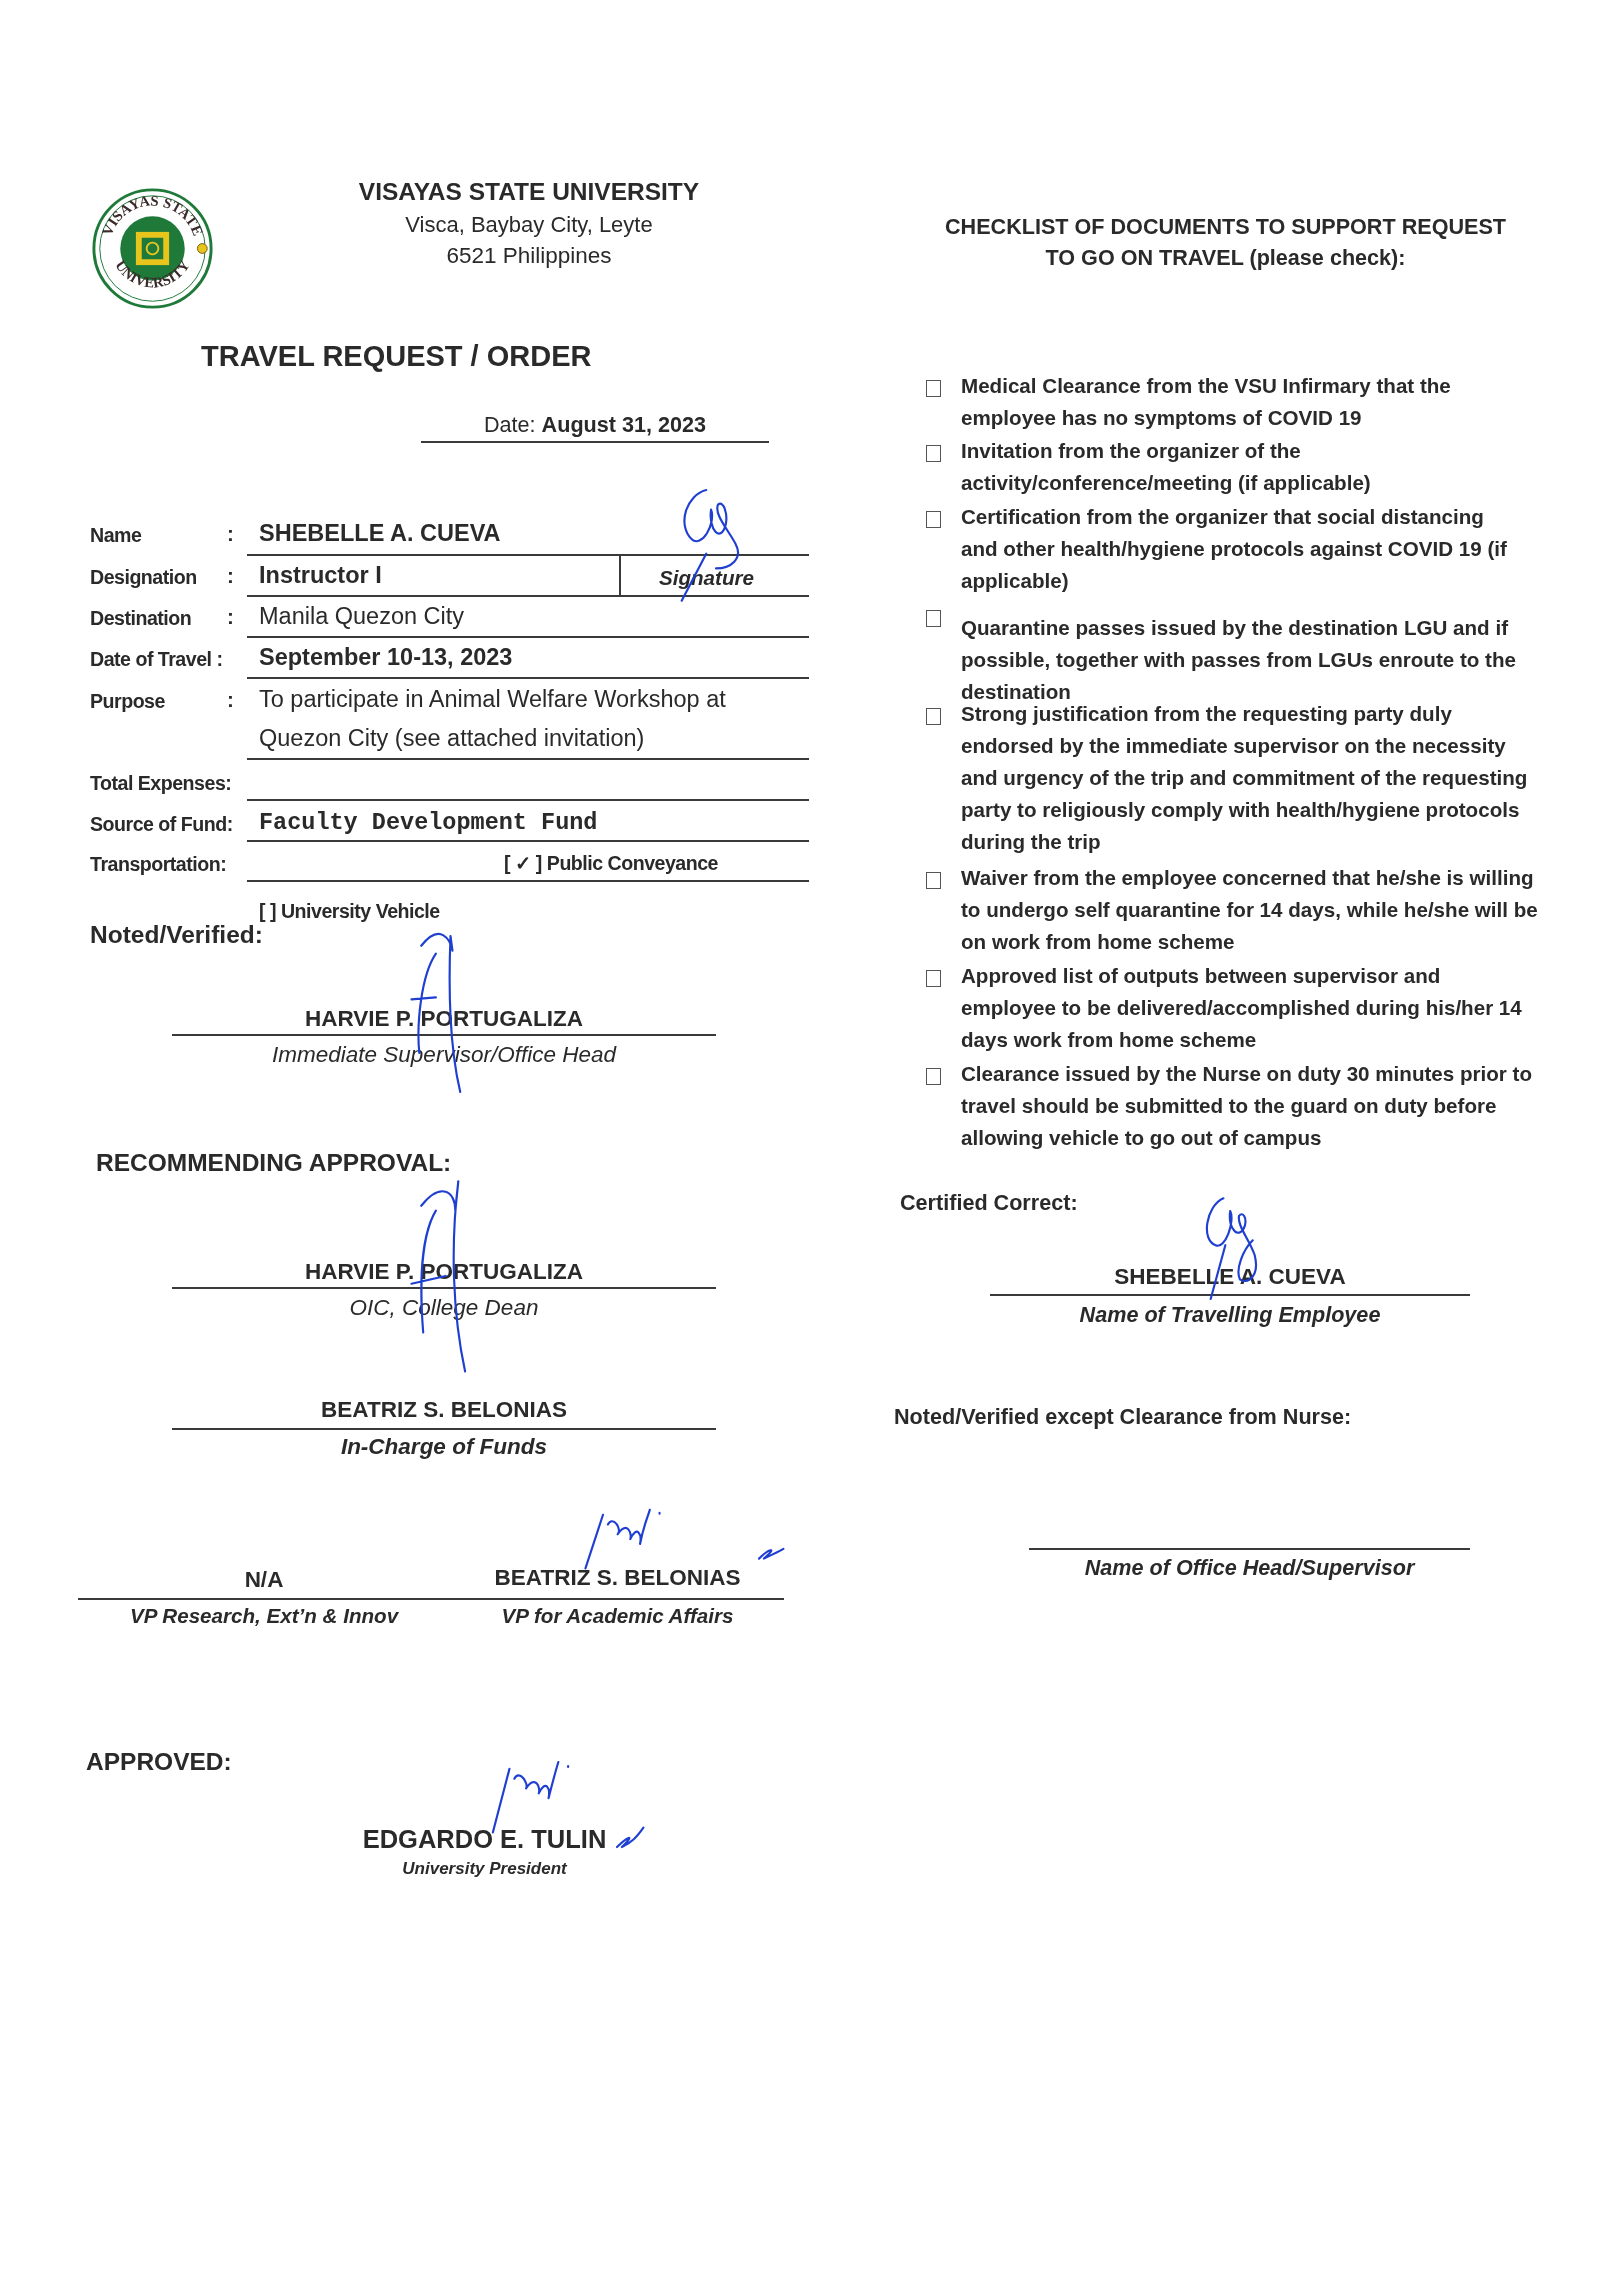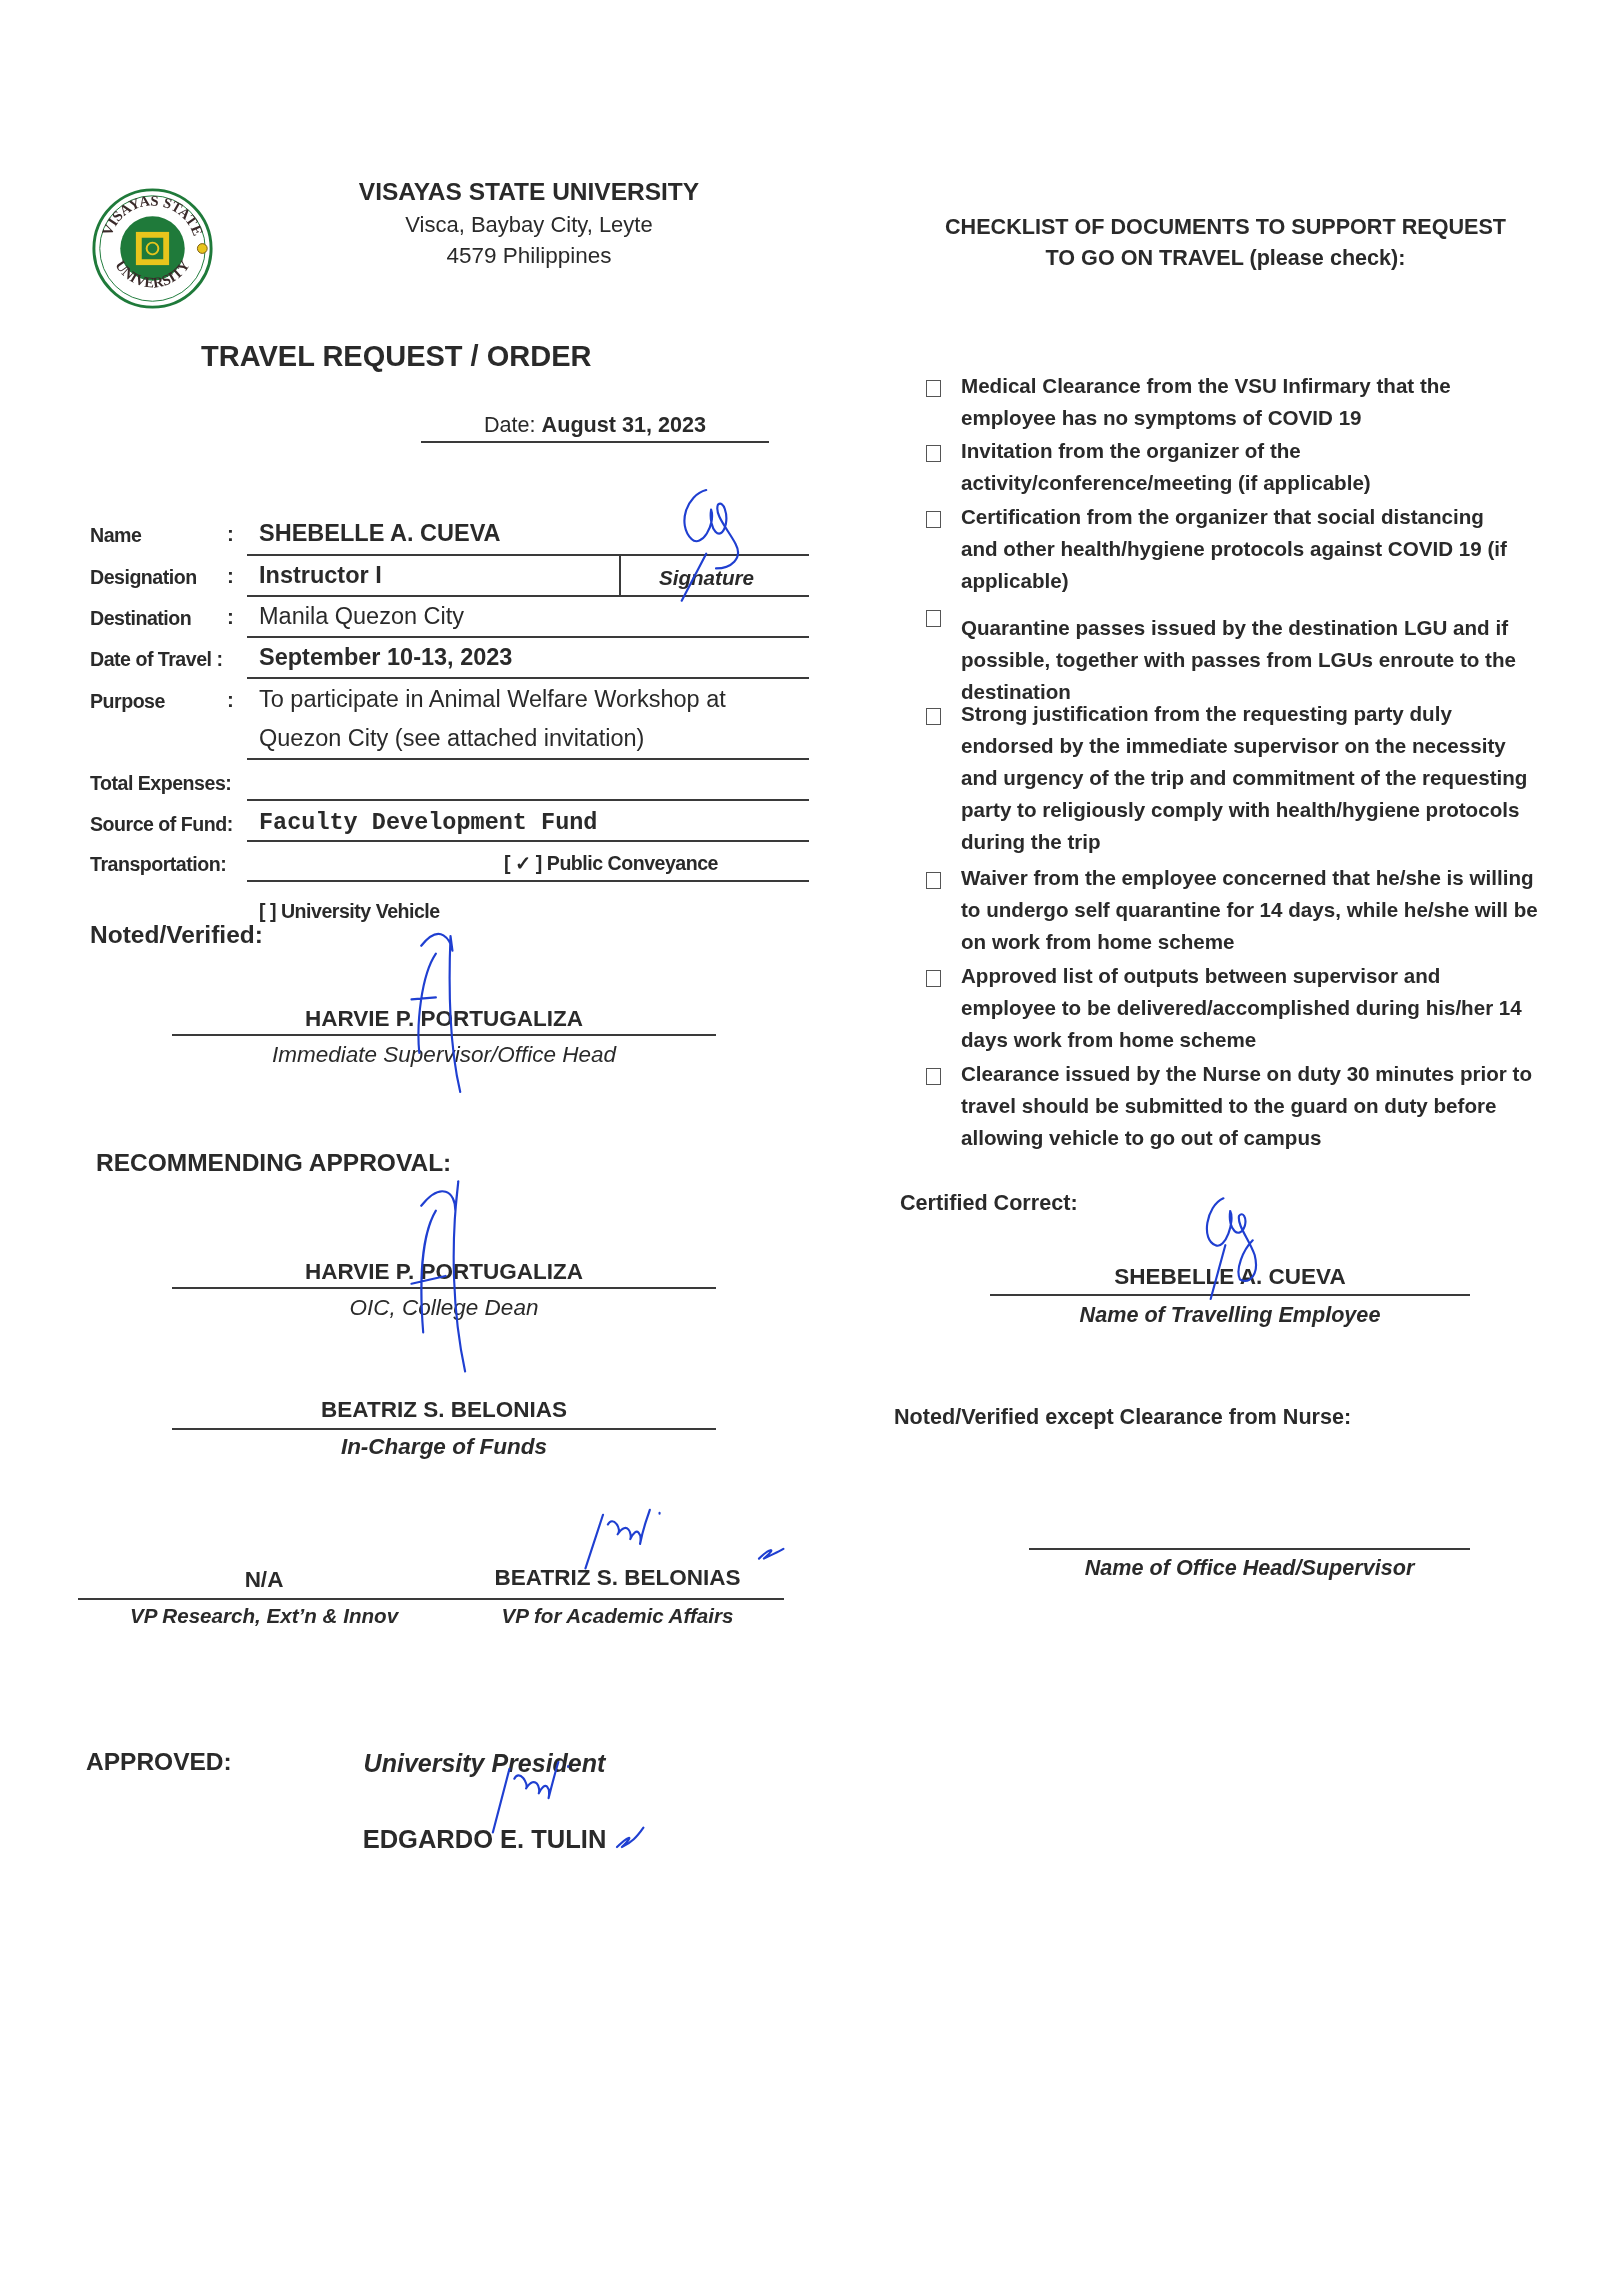--- a/index.html
+++ b/index.html
@@ -45,21 +45,21 @@
     <circle cx="64" cy="64" r="6" fill="none" stroke="#e8c51c" stroke-width="2"></circle>
     <circle cx="115" cy="64" r="5" fill="#e8c51c" stroke="#7a5a10" stroke-width="1"></circle>
     <path id="arcTop" d="M20,64 A44,44 0 0,1 108,64" fill="none"></path>
     <path id="arcBot" d="M22,70 A43,43 0 0,0 106,70" fill="none"></path>
     <text font-family="Liberation Serif, serif" font-weight="bold" font-size="15" fill="#3a2a2a"><textPath href="#arcTop" startOffset="50%" text-anchor="middle">VISAYAS STATE</textPath></text>
     <text font-family="Liberation Serif, serif" font-weight="bold" font-size="15" fill="#3a2a2a"><textPath href="#arcBot" startOffset="50%" text-anchor="middle">UNIVERSITY</textPath></text>
   </svg>
 </div>
 <div class="abs b center" id="uni-name">VISAYAS STATE UNIVERSITY</div>
 <div class="abs center" id="uni-addr1">Visca, Baybay City, Leyte</div>
-<div class="abs center" id="uni-addr2">4579   Philippines</div>
+<div class="abs center" id="uni-addr2">6521   Philippines</div>
 
 <div class="abs b" id="form-title">TRAVEL REQUEST / ORDER</div>
 
 <div class="abs center" id="date-wrap">
   <span>Date:</span>
   <span class="b">August 31, 2023</span>
 </div>
 <div class="line" style="left:421px;top:441px;width:348px;"></div>
 
 <div class="flabel" style="top:524px;">Name</div>
@@ -136,21 +136,21 @@
 <div class="sig-name" style="left:451px;top:1565px;width:333px;">BEATRIZ S. BELONIAS</div>
 <div class="line" style="left:78px;top:1598px;width:706px;"></div>
 <div class="sig-title b" style="left:78px;top:1604px;width:372px;font-size:20.6px;">VP Research, Ext’n &amp; Innov</div>
 <div class="sig-title b" style="left:451px;top:1604px;width:333px;font-size:20.6px;">VP for Academic Affairs</div>
 <svg class="sig" style="left:573px;top:1505px;" width="216" height="78" viewBox="0 0 220 80">
   <path d="M30,10 L12,65 M35,20 C40,10 50,25 45,30 C55,15 60,30 58,35 C65,20 70,30 68,40 C72,20 75,15 78,5 M88,8 L88,9 M190,55 C200,45 210,42 195,55 C205,50 210,48 215,45"></path>
 </svg>
 
 <div class="section" style="left:86px;top:1748px;">APPROVED:</div>
 <div class="sig-name" style="left:323px;top:1825px;width:323px;font-size:25.5px;">EDGARDO E. TULIN</div>
-<div class="sig-title b" style="left:323px;top:1749px;width:323px;font-size:25px;">University President</div>
+<div class="sig-title b" style="left:323px;top:1859px;width:323px;font-size:17px;">University President</div>
 <svg class="sig" style="left:485px;top:1754px;" width="176" height="108" viewBox="0 0 180 110">
   <path d="M25,15 L8,80 M30,25 C35,15 45,30 42,35 C52,20 57,35 55,40 C62,25 67,35 65,45 C70,25 72,18 75,8 M85,12 L85,13 M135,95 C145,85 155,80 140,95 C150,90 155,85 162,75"></path>
 </svg>
 
 <div class="abs b center" id="chk-title">
   <div>CHECKLIST OF DOCUMENTS TO SUPPORT REQUEST</div>
   <div>TO GO ON TRAVEL (please check):</div>
 </div>
 
 <div class="chk-item" style="top:370px;">

